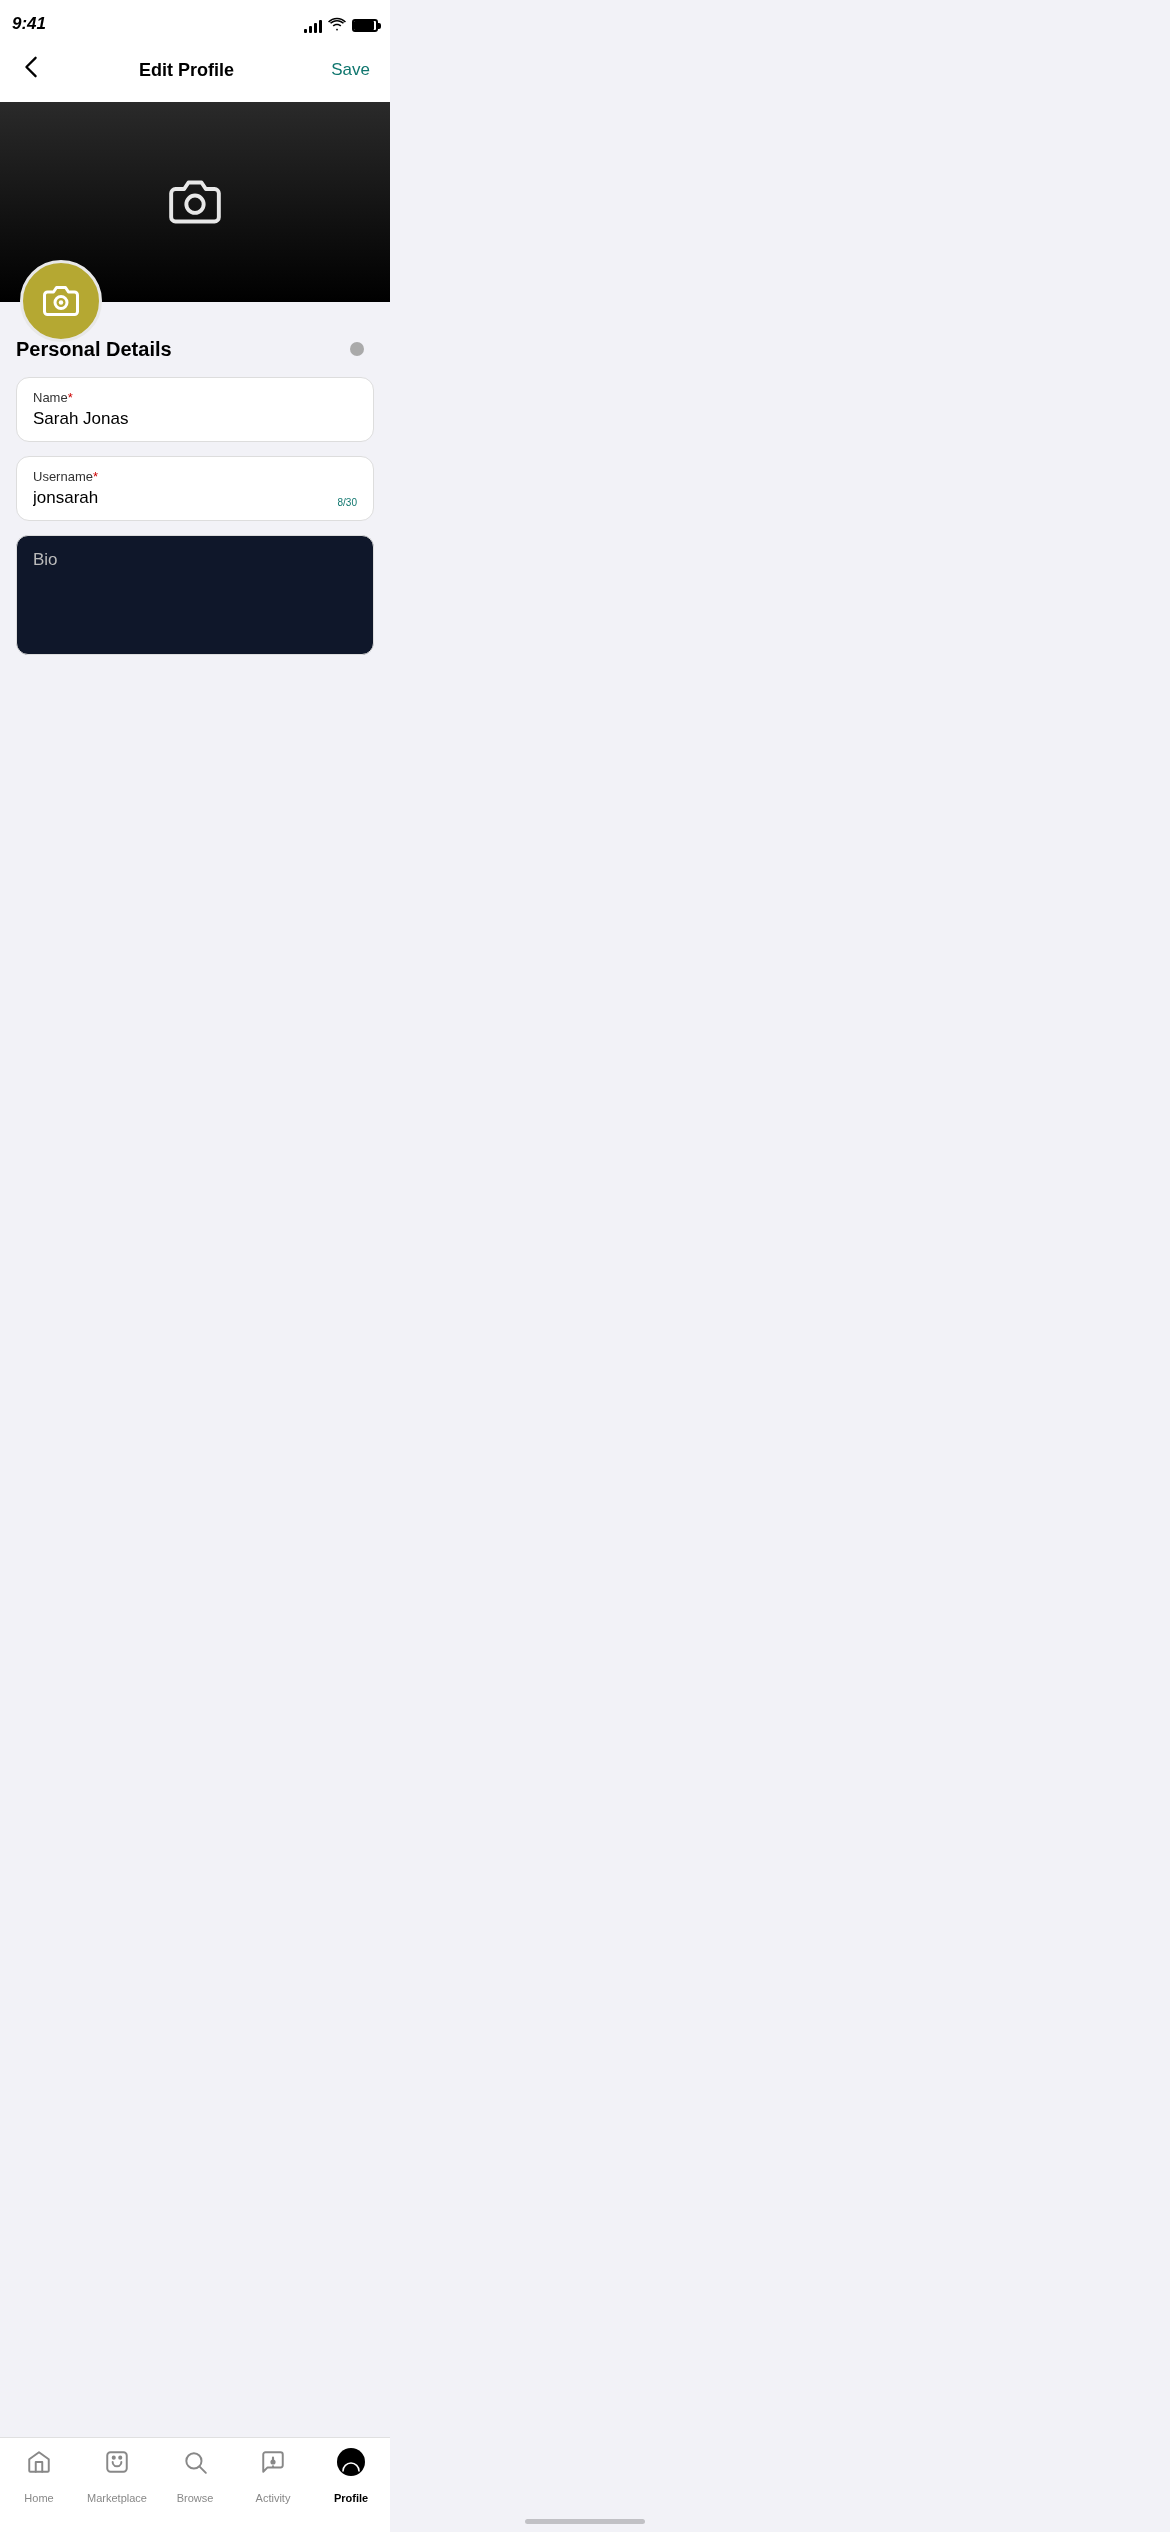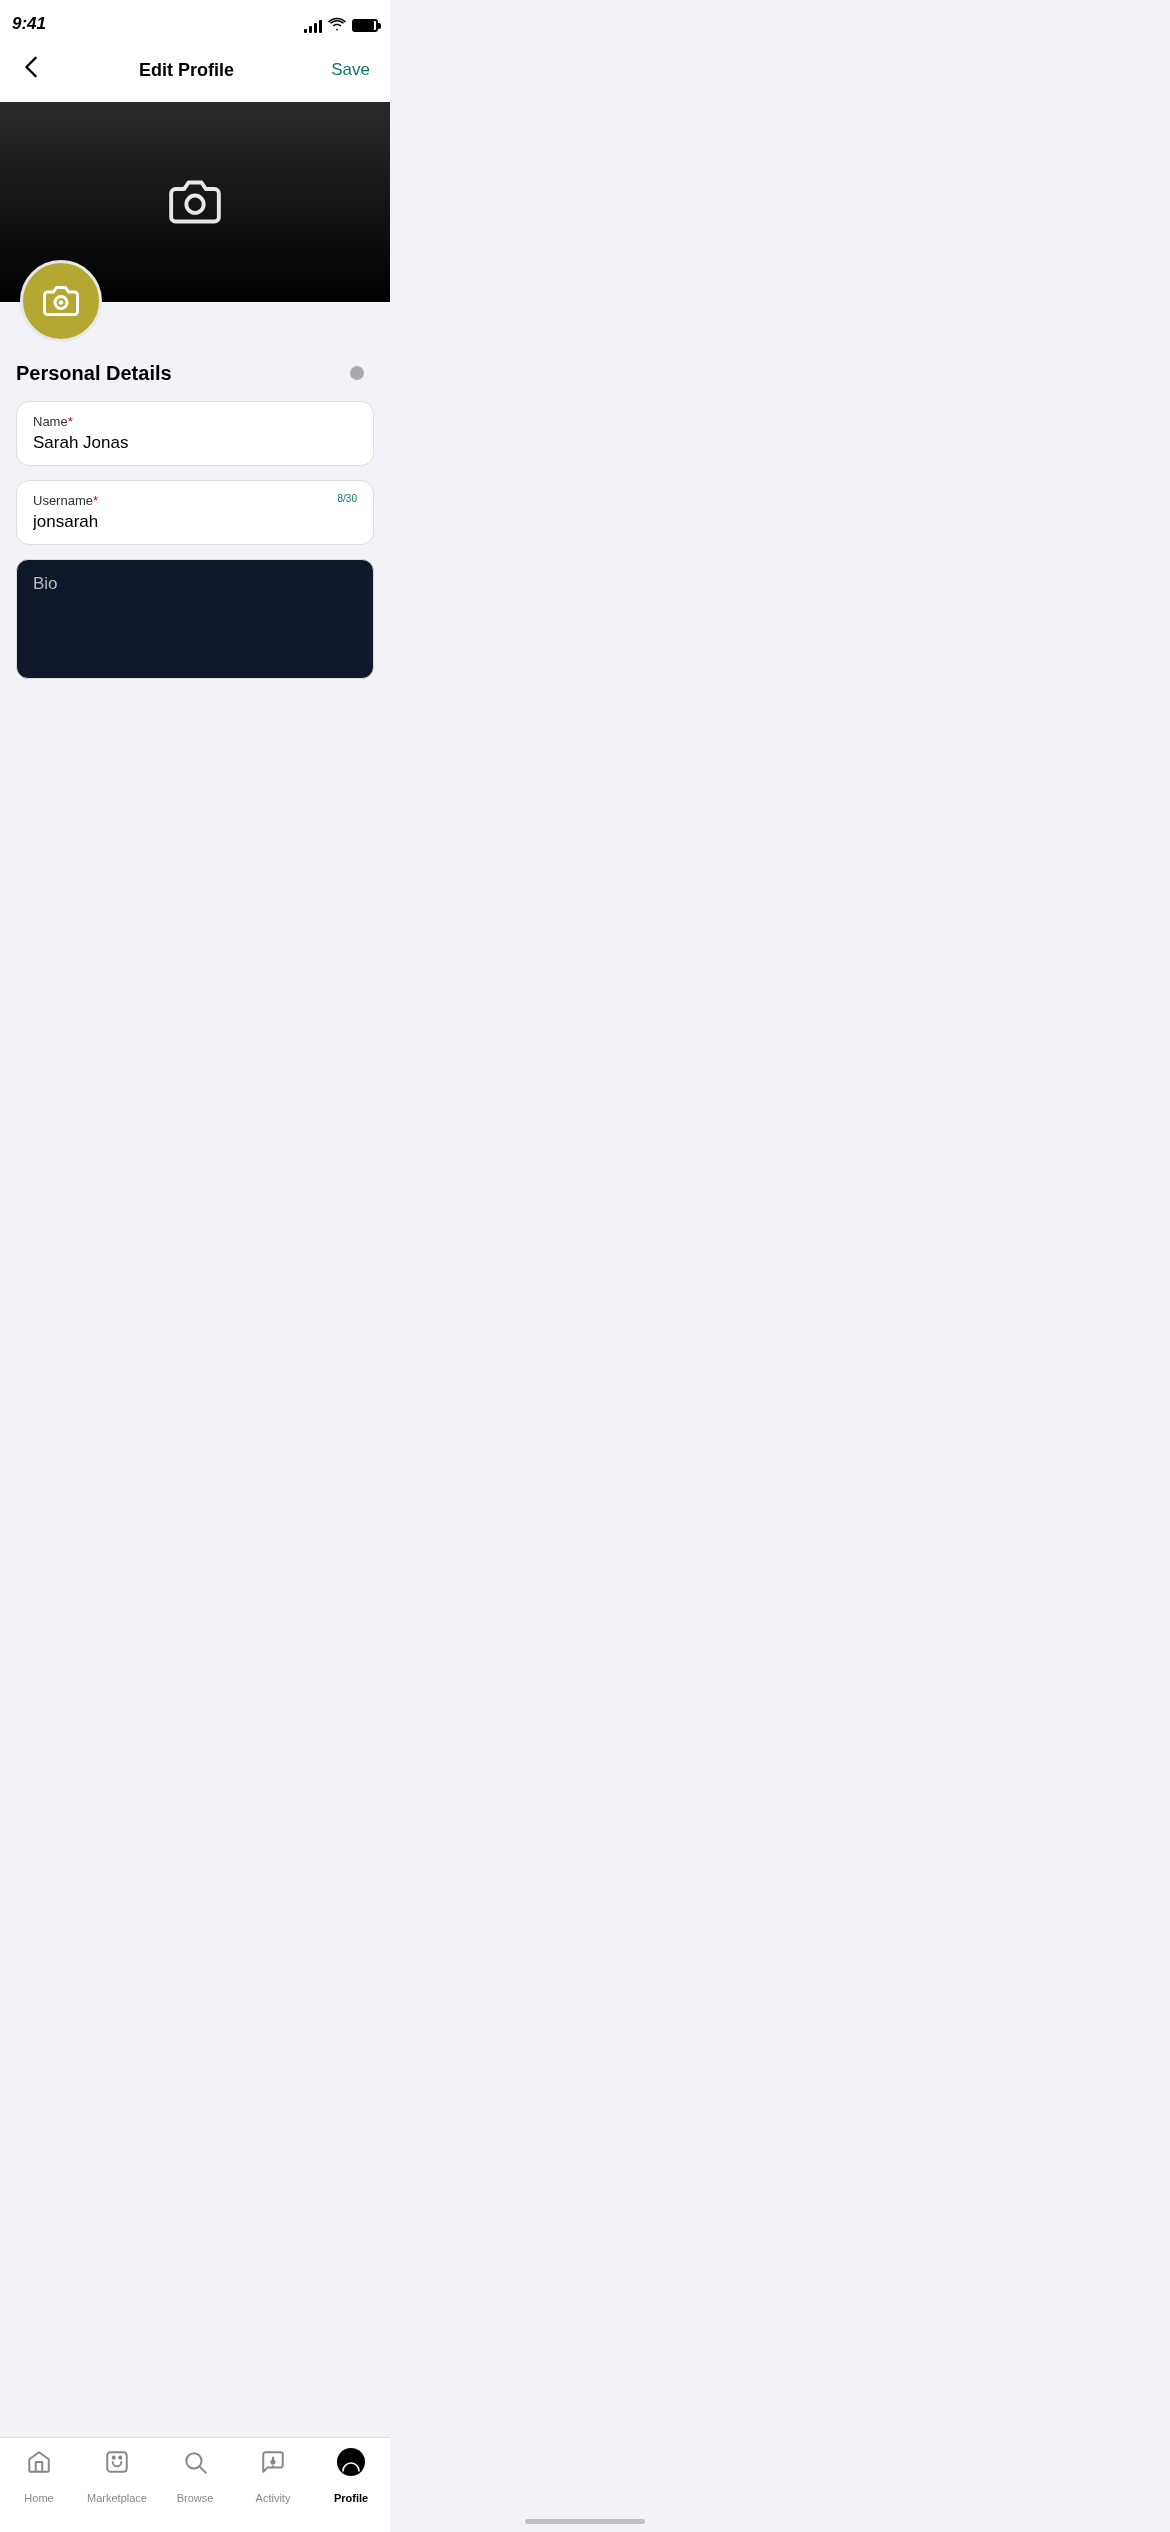--- a/index.html
+++ b/index.html
@@ -142,21 +142,21 @@
     }
     .avatar-circle svg {
       width: 36px;
       height: 36px;
       color: #fff;
     }
 
     
     .content {
       background: #f2f2f7;
-      padding: 60px 16px 20px;
+      padding: 36px 16px 20px;
     }
 
     .section-title {
       font-size: 20px;
       font-weight: 700;
       color: #000;
       margin-bottom: 16px;
     }
 
     
@@ -179,21 +179,21 @@
       font-size: 17px;
       color: #000;
       outline: none;
       border: none;
       width: 100%;
       background: transparent;
     }
     .field-row {
       display: flex;
       justify-content: space-between;
-      align-items: flex-start;
+      align-items: flex-end;
     }
     .field-counter {
       font-size: 10px;
       color: #0f766e;
       white-space: nowrap;
     }
     .bio-field {
       background: #0f172a;
       border: 1.5px solid #ddd;
       border-radius: 12px;

